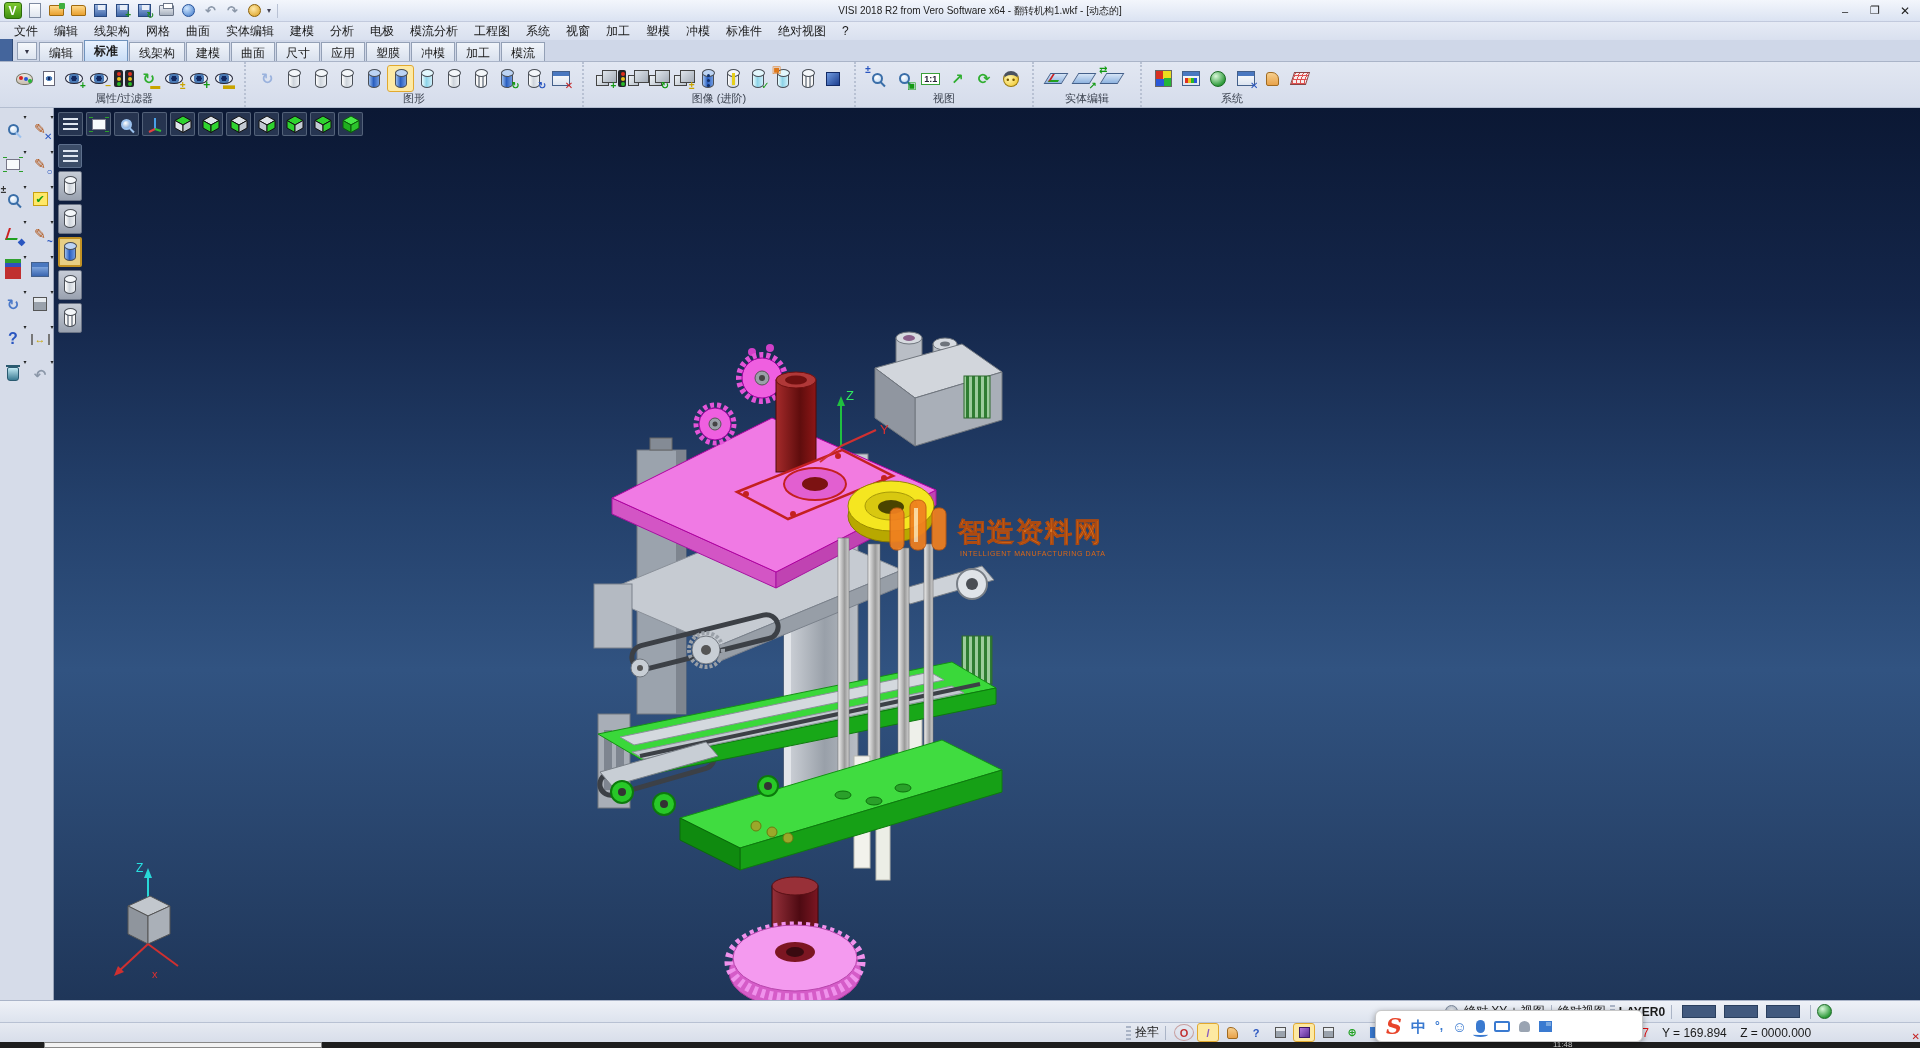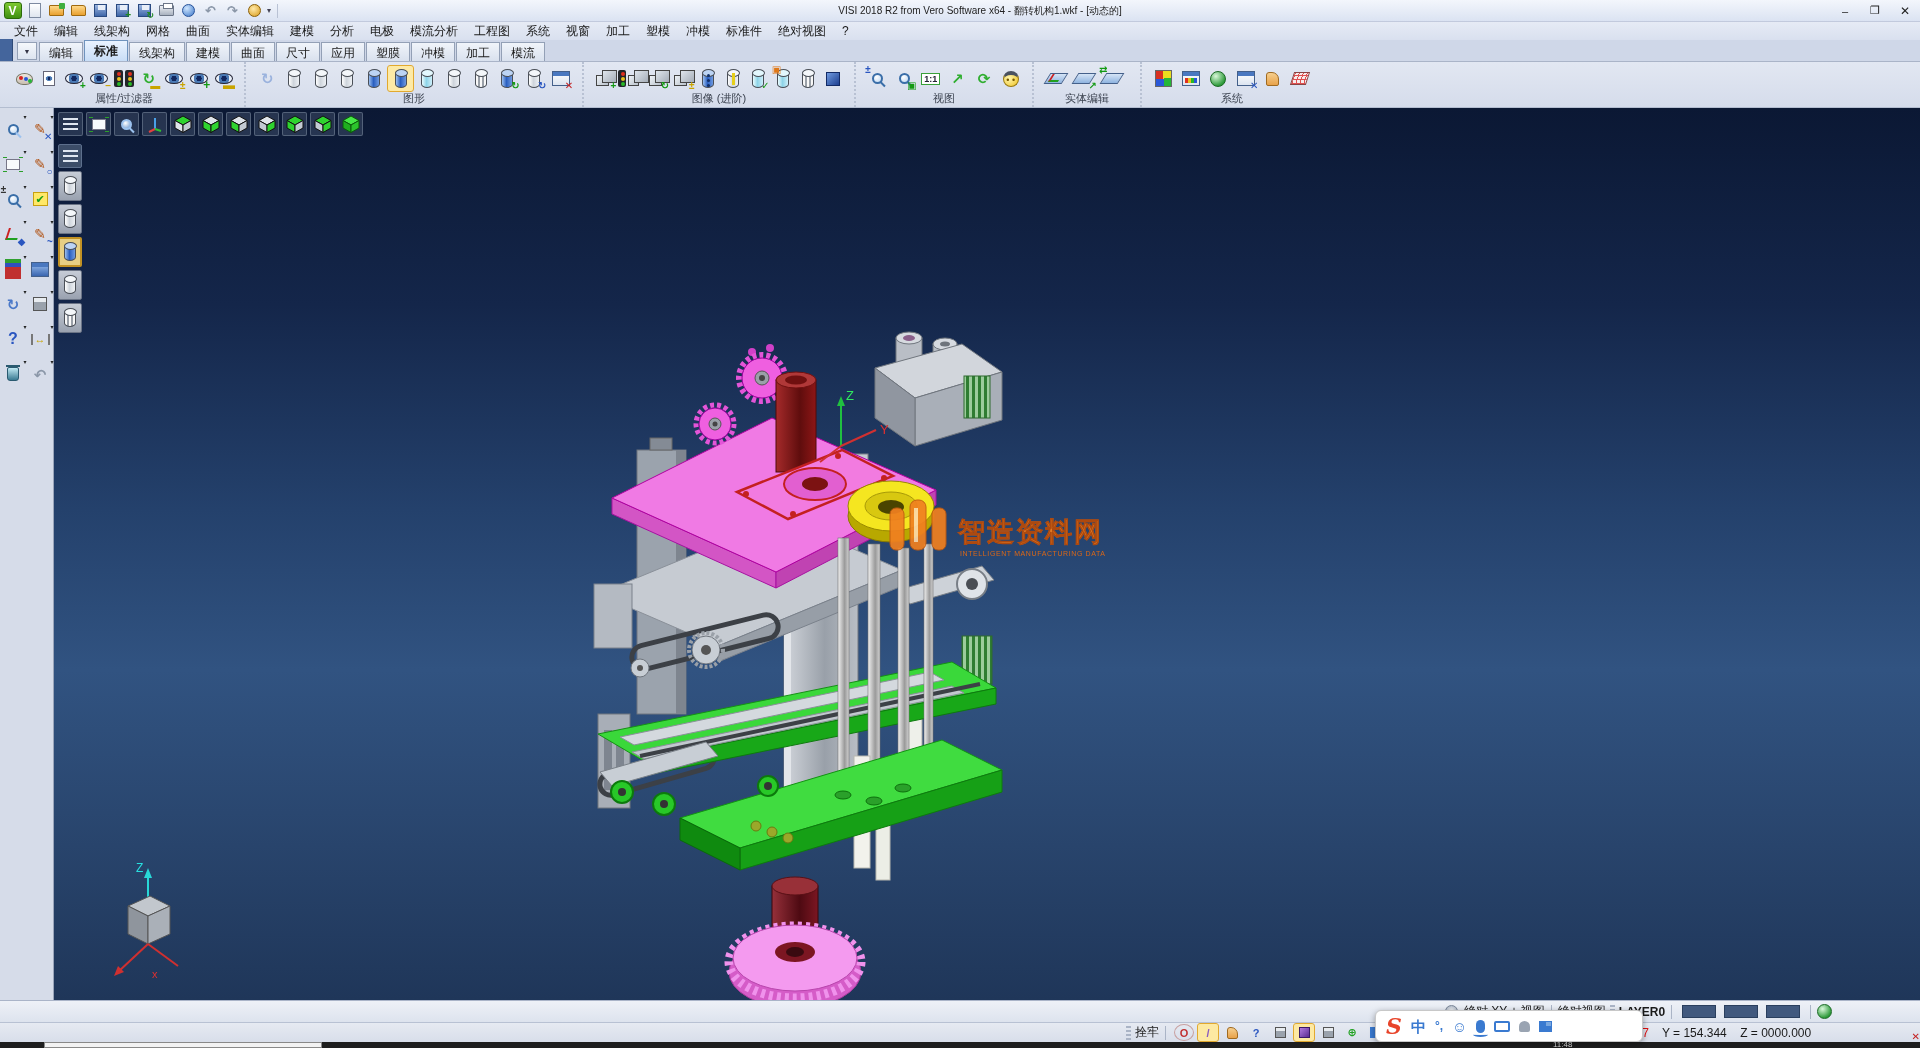--- a/index.html
+++ b/index.html
@@ -810,21 +810,21 @@
   <span class="sicon">
       <span class="imegrid"></span>
     </span>
   <span class="ssep"></span>
   <span>L3: 1.00 P3: 1.00</span>
   <span class="ssep"></span>
   <span class="unitlbl">单位: 毫米</span>
   <span class="ssep"></span>
   <span class="coords">
     <span class="coordx">X = -0237.607</span>
-    <span>Y = 154.344</span>
+    <span>Y = 169.894</span>
     <span>Z = 0000.000</span>
   </span>
 </div>
 
 <div class="ime">
   <span class="imeS">S</span>
   <span class="imeI">中</span>
   <span class="imeI" style="font-size:12px">°,</span>
   <span class="imeI">☺</span>
   <span class="imemic"></span>

